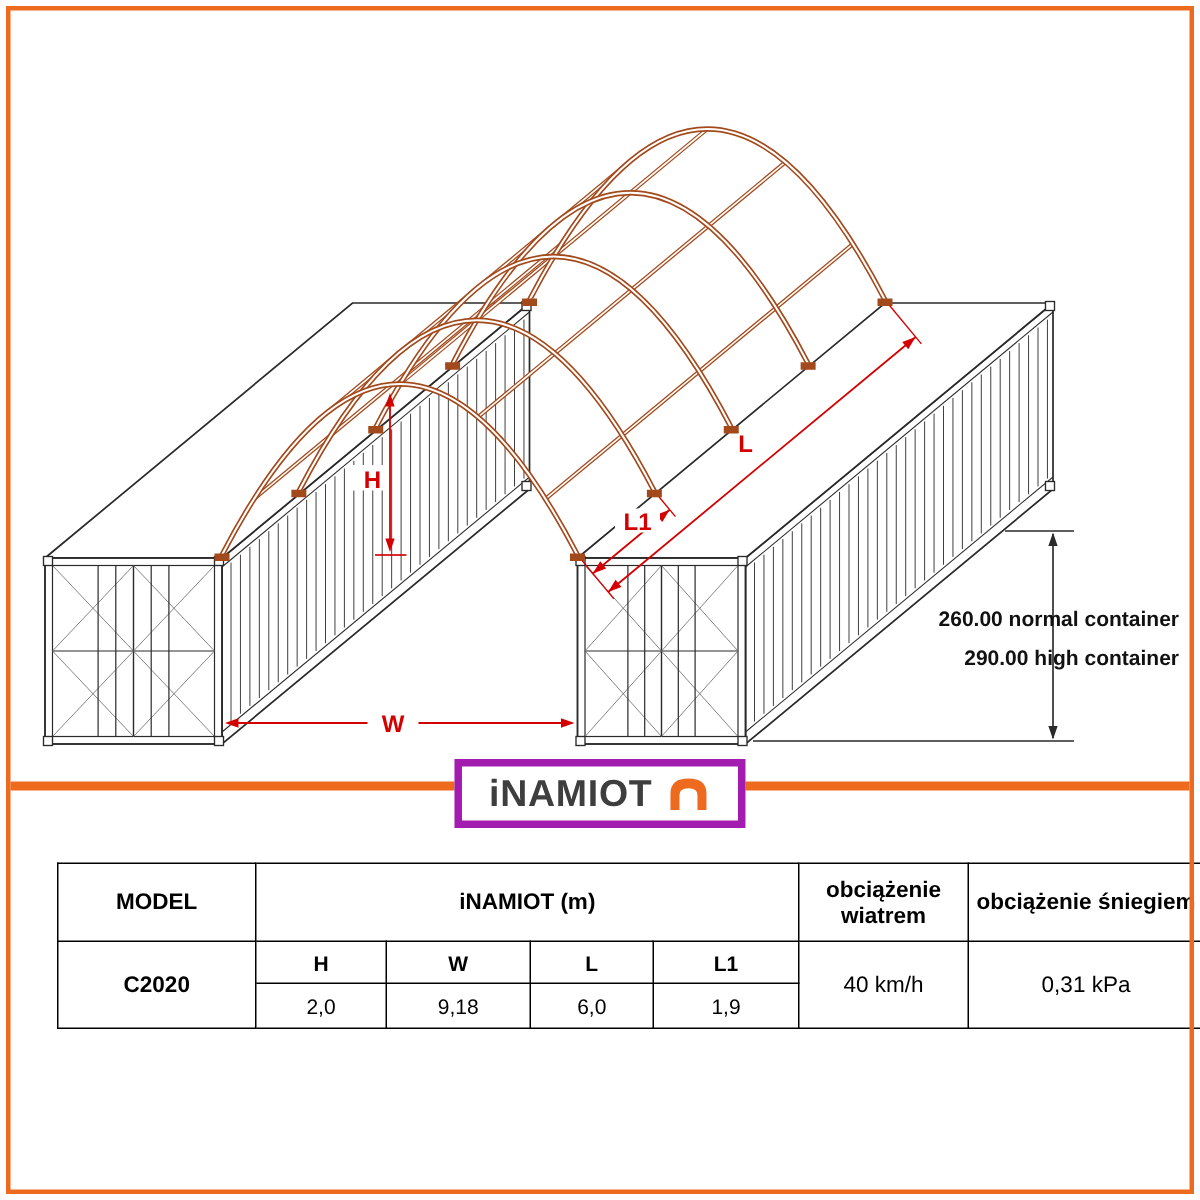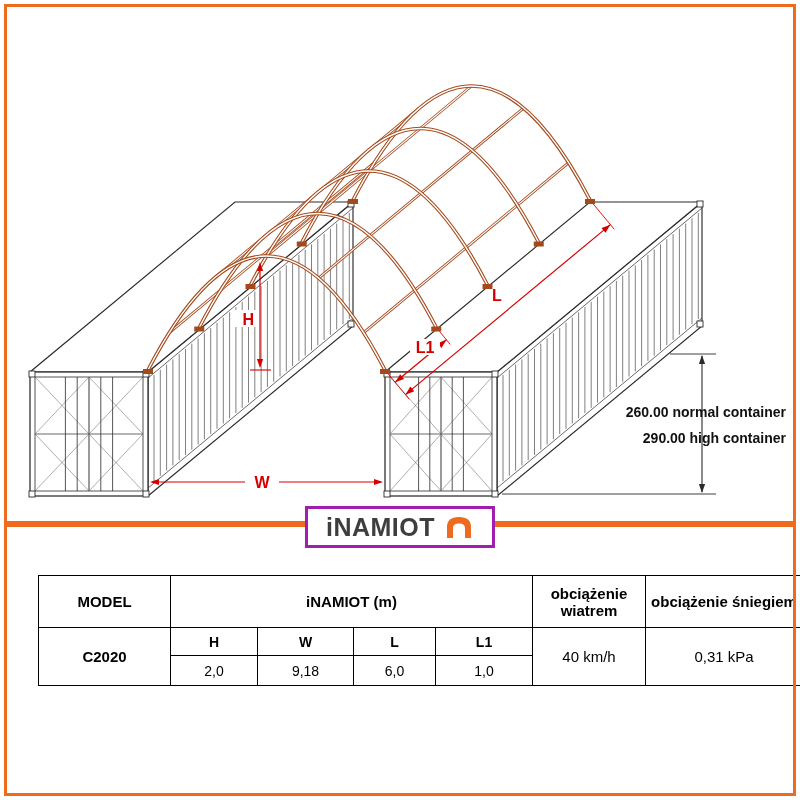--- a/index.html
+++ b/index.html
@@ -7,21 +7,21 @@
   .page{position:absolute;width:800px;height:800px;background:#fff;}
   .frame{position:absolute;inset:4px;border:3px solid #ed6a1e;pointer-events:none;}
   svg text{user-select:none;}
   .dim-label{fill:#d40000;font:bold 16px "Liberation Sans",sans-serif;}
   .note-label{fill:#111;font:bold 14px "Liberation Sans",sans-serif;}
   #shelter-svg{position:absolute;left:0;top:4px;width:800px;height:512px;}
   .brand-band{position:absolute;left:7px;right:7px;top:506px;height:36px;}
   .band-line{position:absolute;left:0;right:0;top:15px;height:6px;background:#ed6a1e;}
   .logo-box{position:absolute;left:50%;top:0;transform:translateX(-50%);height:36px;
             padding:0 18px;background:#fff;display:flex;align-items:center;gap:9px;
-            border:3px solid #a21caf;}
+            border:5px solid #a21caf;}
   .logo-text{font-size:25px;font-weight:bold;letter-spacing:.5px;color:#3e3e3e;line-height:36px;}
   .table-wrap{position:absolute;left:18px;top:575px;width:764px;padding-left:20px;}
   table.spec{border-collapse:collapse;width:764px;table-layout:fixed;}
   table.spec th,table.spec td{border:1px solid #000;text-align:center;vertical-align:middle;
       padding:0 4px;font-size:15px;color:#000;background:#fff;}
   table.spec th{font-weight:bold;}
   tr.r1{height:52px;} tr.r2{height:28px;} tr.r3{height:30px;}
   tr.r2 th{font-size:14px;}
   tr.r3 td{font-size:14px;}
   td.model{font-weight:bold;font-size:15px;}
@@ -256,20 +256,20 @@
         <th>W</th>
         <th>L</th>
         <th>L1</th>
         <td rowspan="2">40 km/h</td>
         <td rowspan="2">0,31 kPa</td>
       </tr>
       <tr class="r3">
         <td>2,0</td>
         <td>9,18</td>
         <td>6,0</td>
-        <td>1,0</td>
+        <td>1,9</td>
       </tr>
     </tbody>
       </table>
   </div>
 
   <div class="frame"></div>
 </div>
 
 </body></html>

